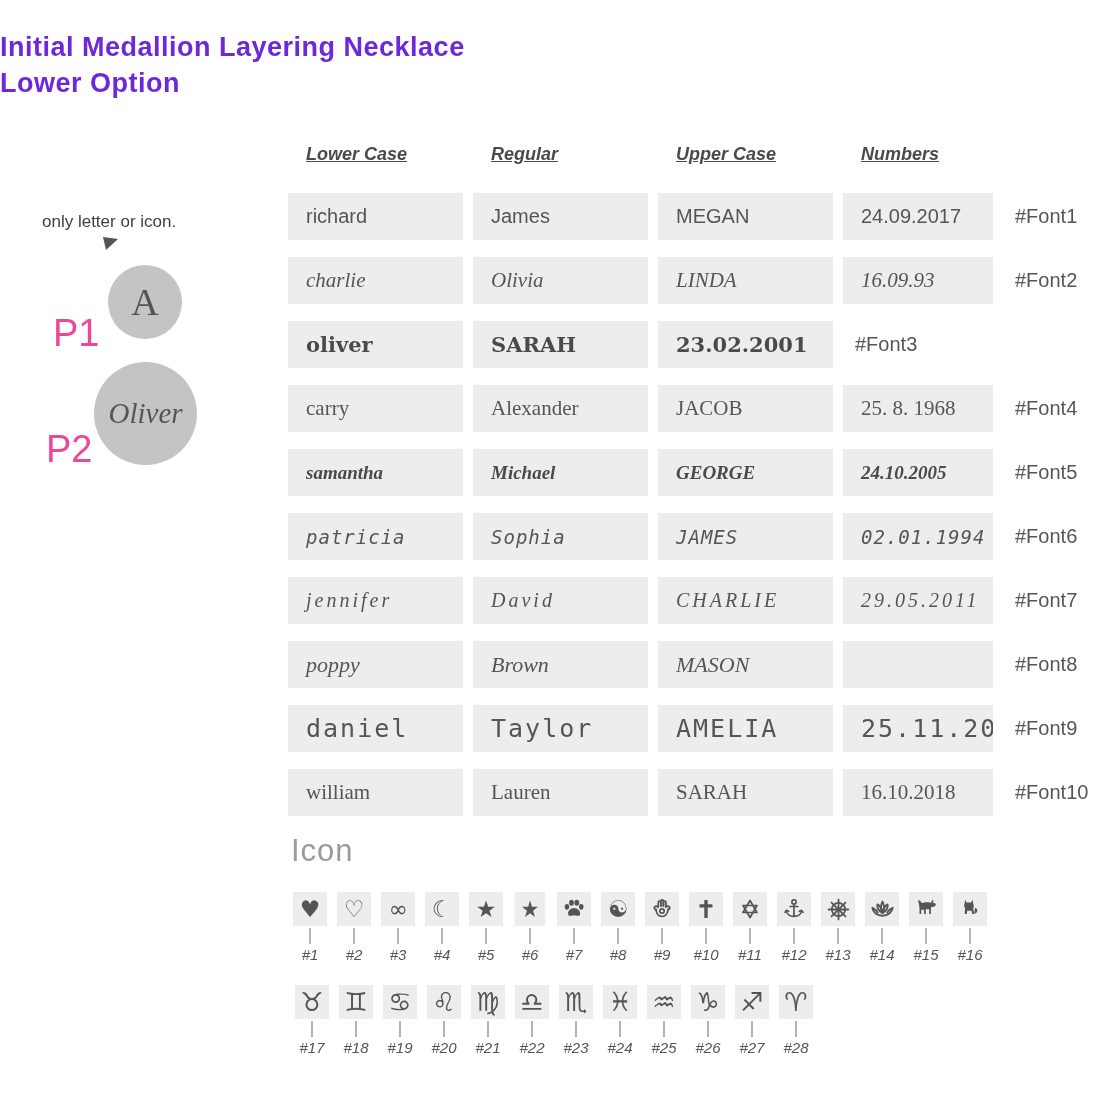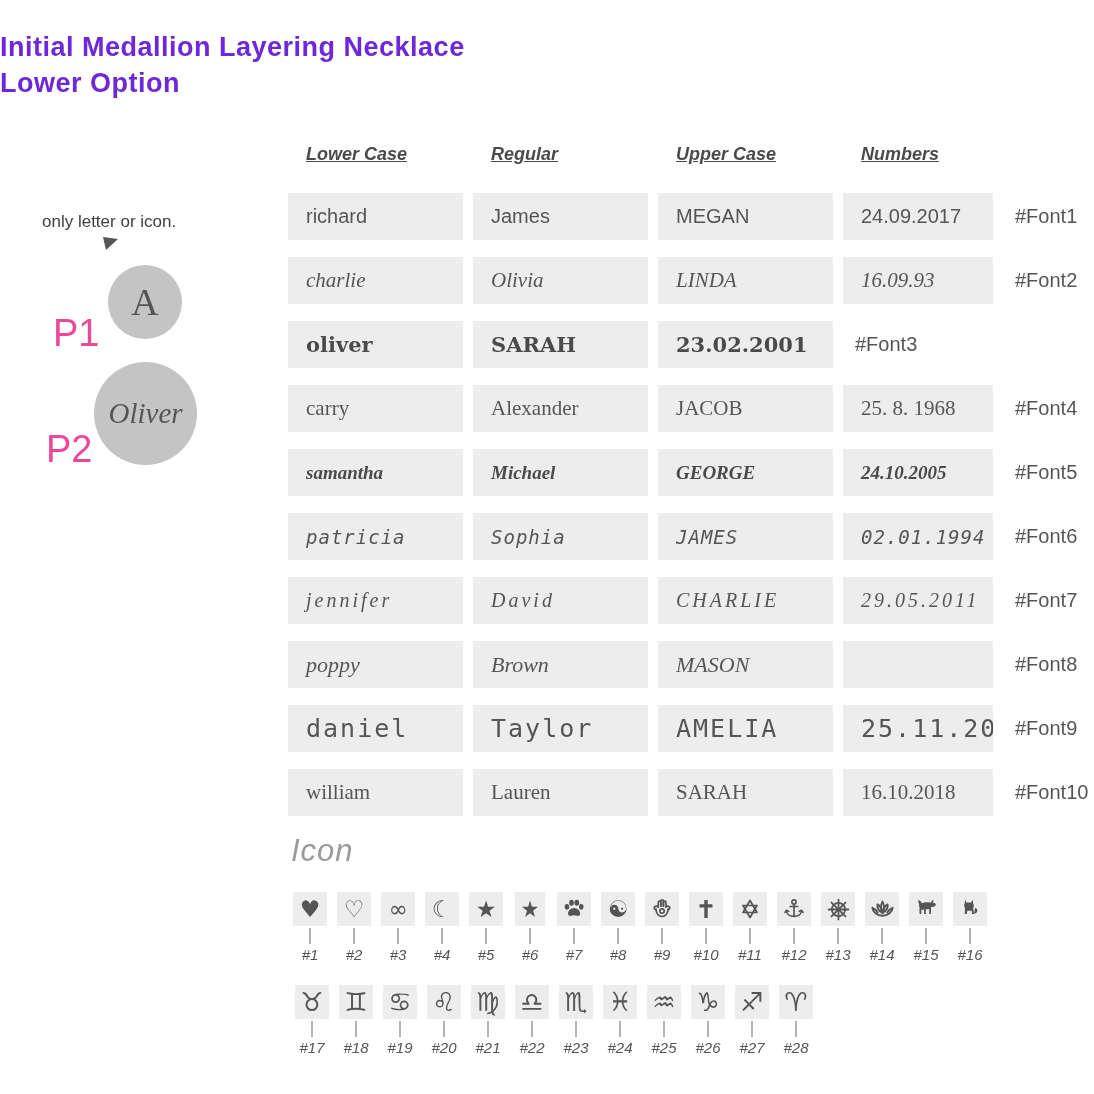--- a/index.html
+++ b/index.html
@@ -35,21 +35,21 @@
   .f3 .cell  { font-family:"DejaVu Serif",serif; font-weight:bold; font-size:21px; color:#4a4a4a; }
   .f4 .cell  { font-family:Liberation Serif, serif; font-size:21px; }
   .f5 .cell  { font-family:cursive; font-weight:bold; font-style:italic; font-size:19px; color:#4a4a4a; }
   .f6 .cell  { font-family:"DejaVu Sans Mono",monospace; font-style:italic; font-size:19px; letter-spacing:1px; }
   .f7 .cell  { font-family:"Liberation Serif",serif; font-style:italic; font-size:20px; letter-spacing:3px; }
   .f8 .cell  { font-family:cursive; font-style:italic; font-size:22px; }
   .f9 .cell  { font-family:"DejaVu Sans Mono",monospace; font-size:25px; letter-spacing:2px; }
   .f10 .cell { font-family:"Liberation Serif",serif; font-size:21px; }
 
   
-  .icon-heading { position:absolute; left:291px; top:833px; font-size:31px; font-weight:300; color:#9a9a9a; letter-spacing:1px;font-style:italic; }
+  .icon-heading { position:absolute; left:291px; top:833px; font-size:31px; font-weight:300; color:#9a9a9a; letter-spacing:1px; }
   .icon-row { position:absolute; display:flex; }
   .icon-row1 { left:288px; top:892px; }
   .icon-row2 { left:290px; top:985px; }
   .icon-item { width:44px; display:flex; flex-direction:column; align-items:center; }
   .icon-sq { width:34px; height:34px; background:#ededed; display:flex; align-items:center; justify-content:center;
              color:#555; font-size:23px; font-family:"DejaVu Sans",sans-serif; line-height:1; }
   .icon-row2 .icon-sq { font-size:26px; }
   .stem { width:2px; height:16px; background:#b3b3b3; margin-top:2px; }
   .icon-label { margin-top:2px; font-size:15px; font-style:italic; color:#555; }
   svg .st { fill:none; stroke:#555; stroke-width:1.7; stroke-linecap:round; stroke-linejoin:round; }

